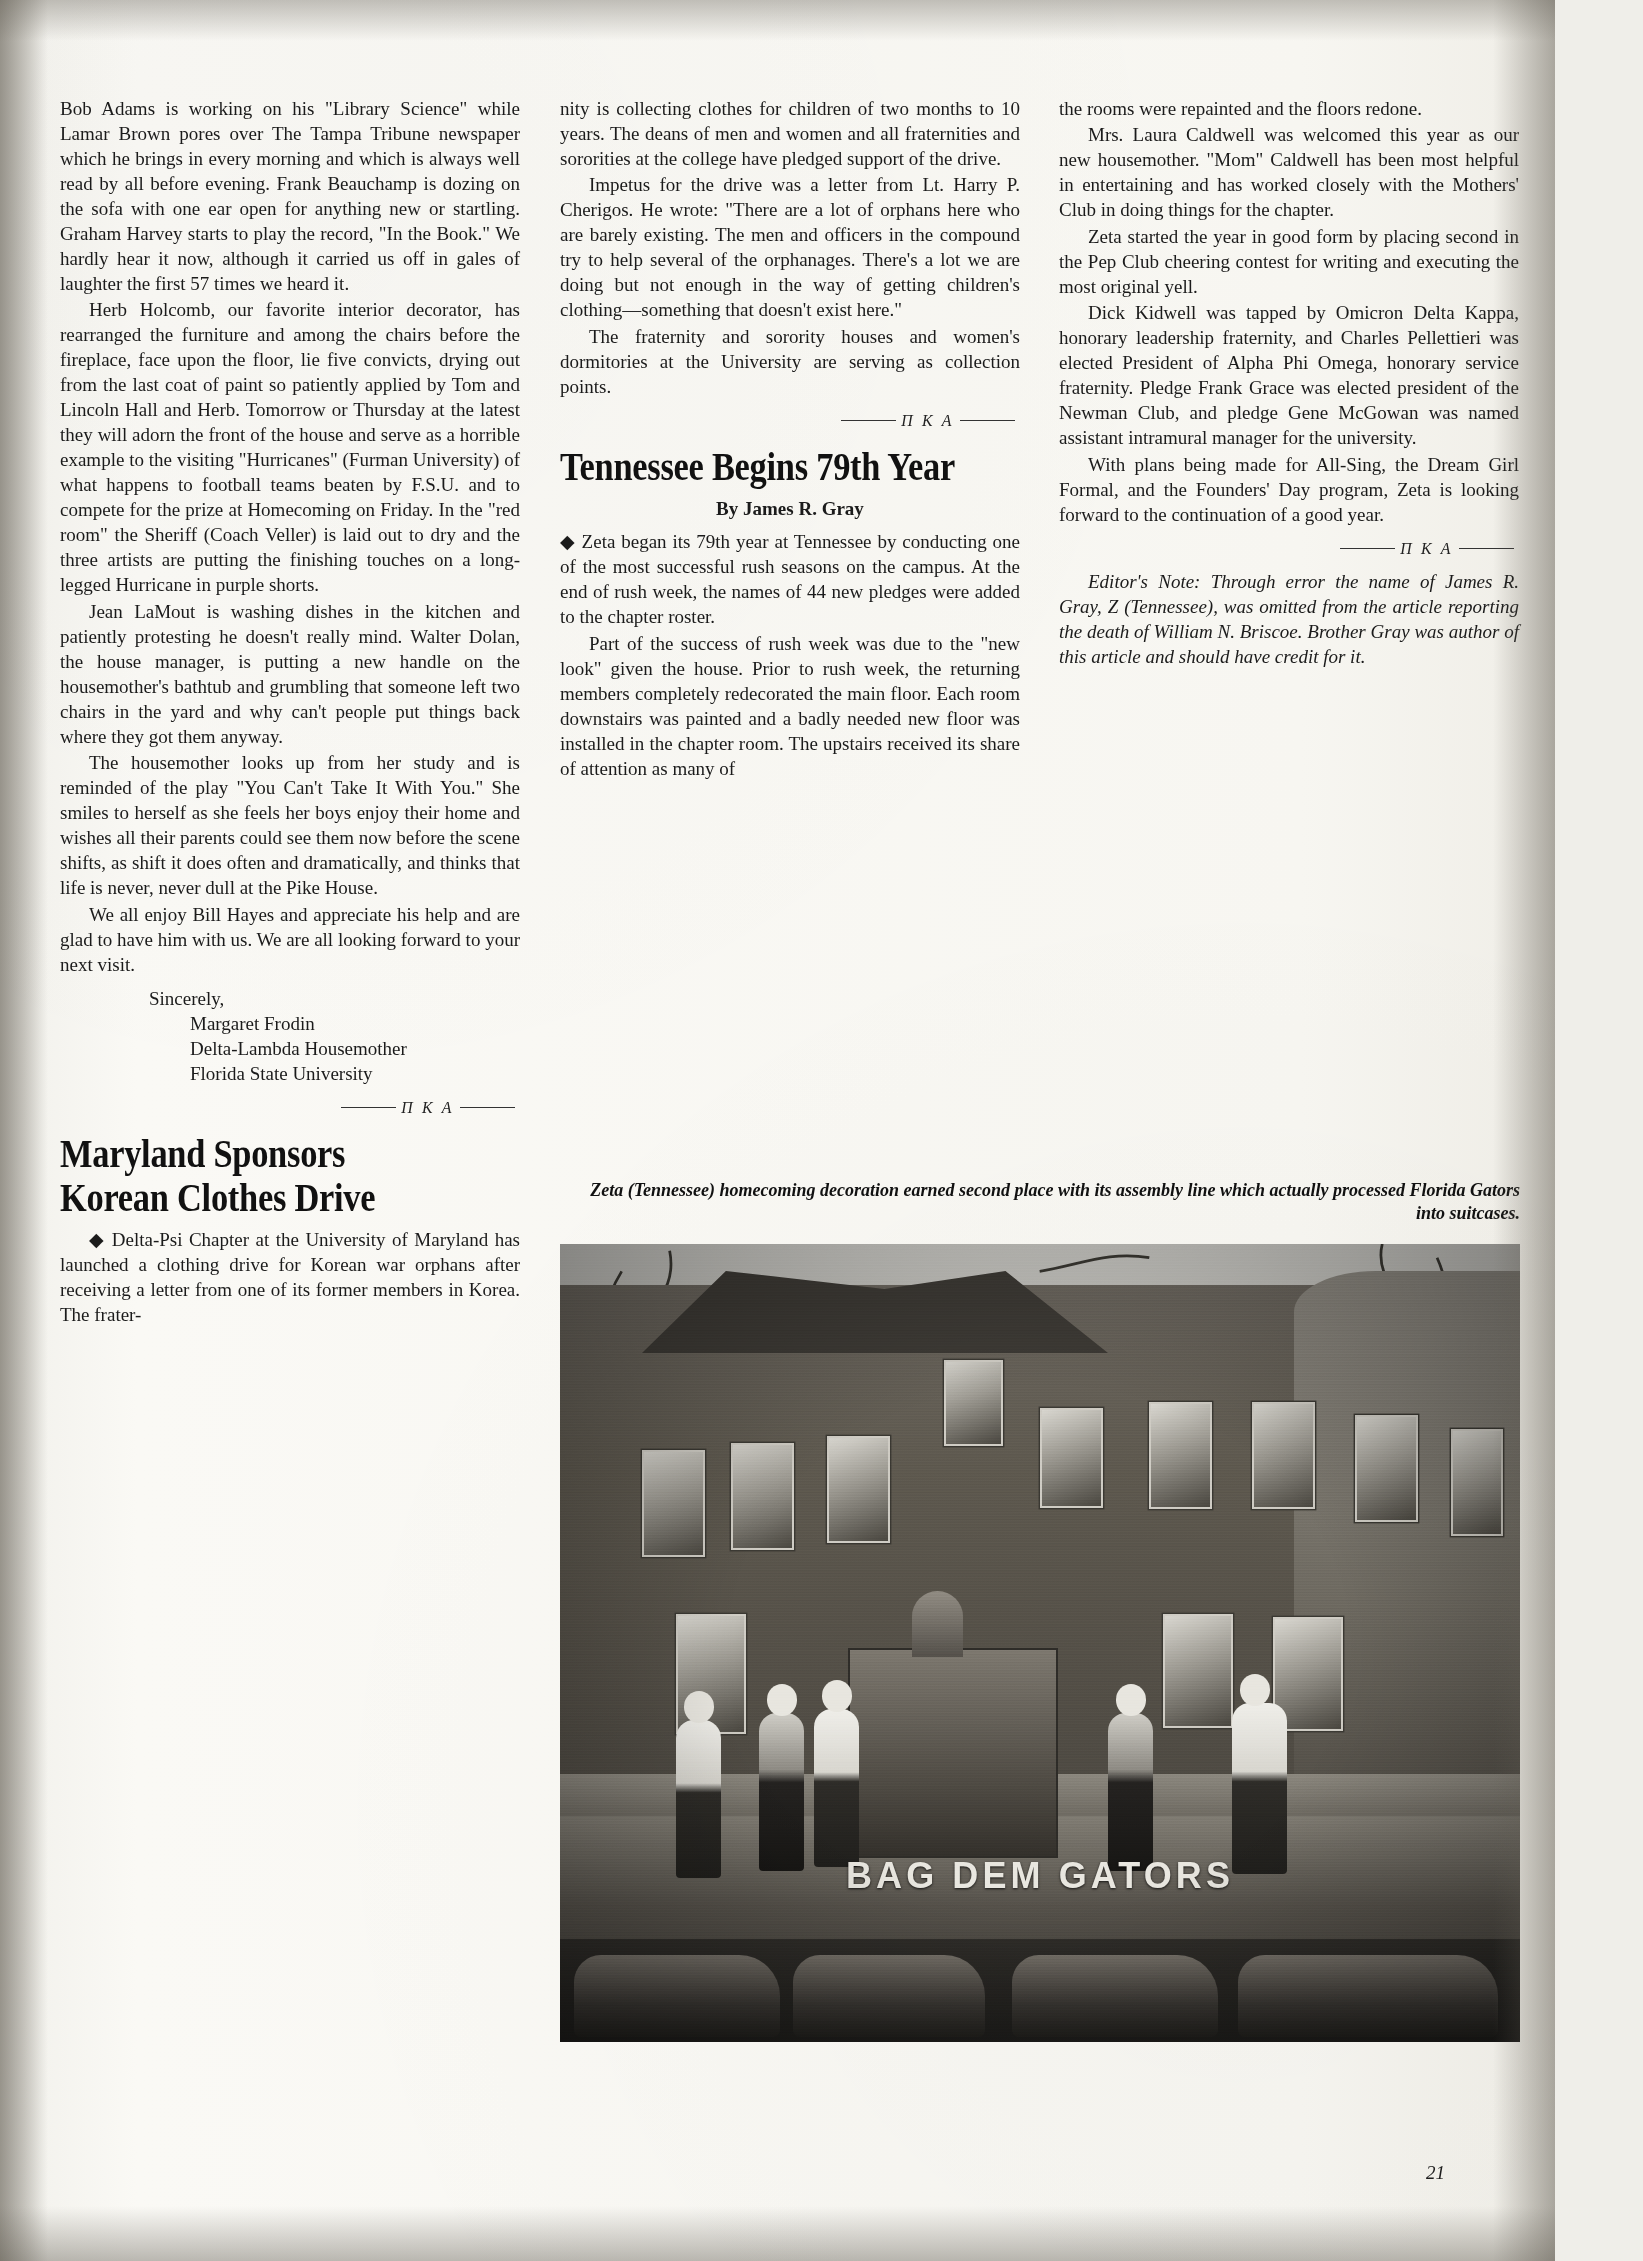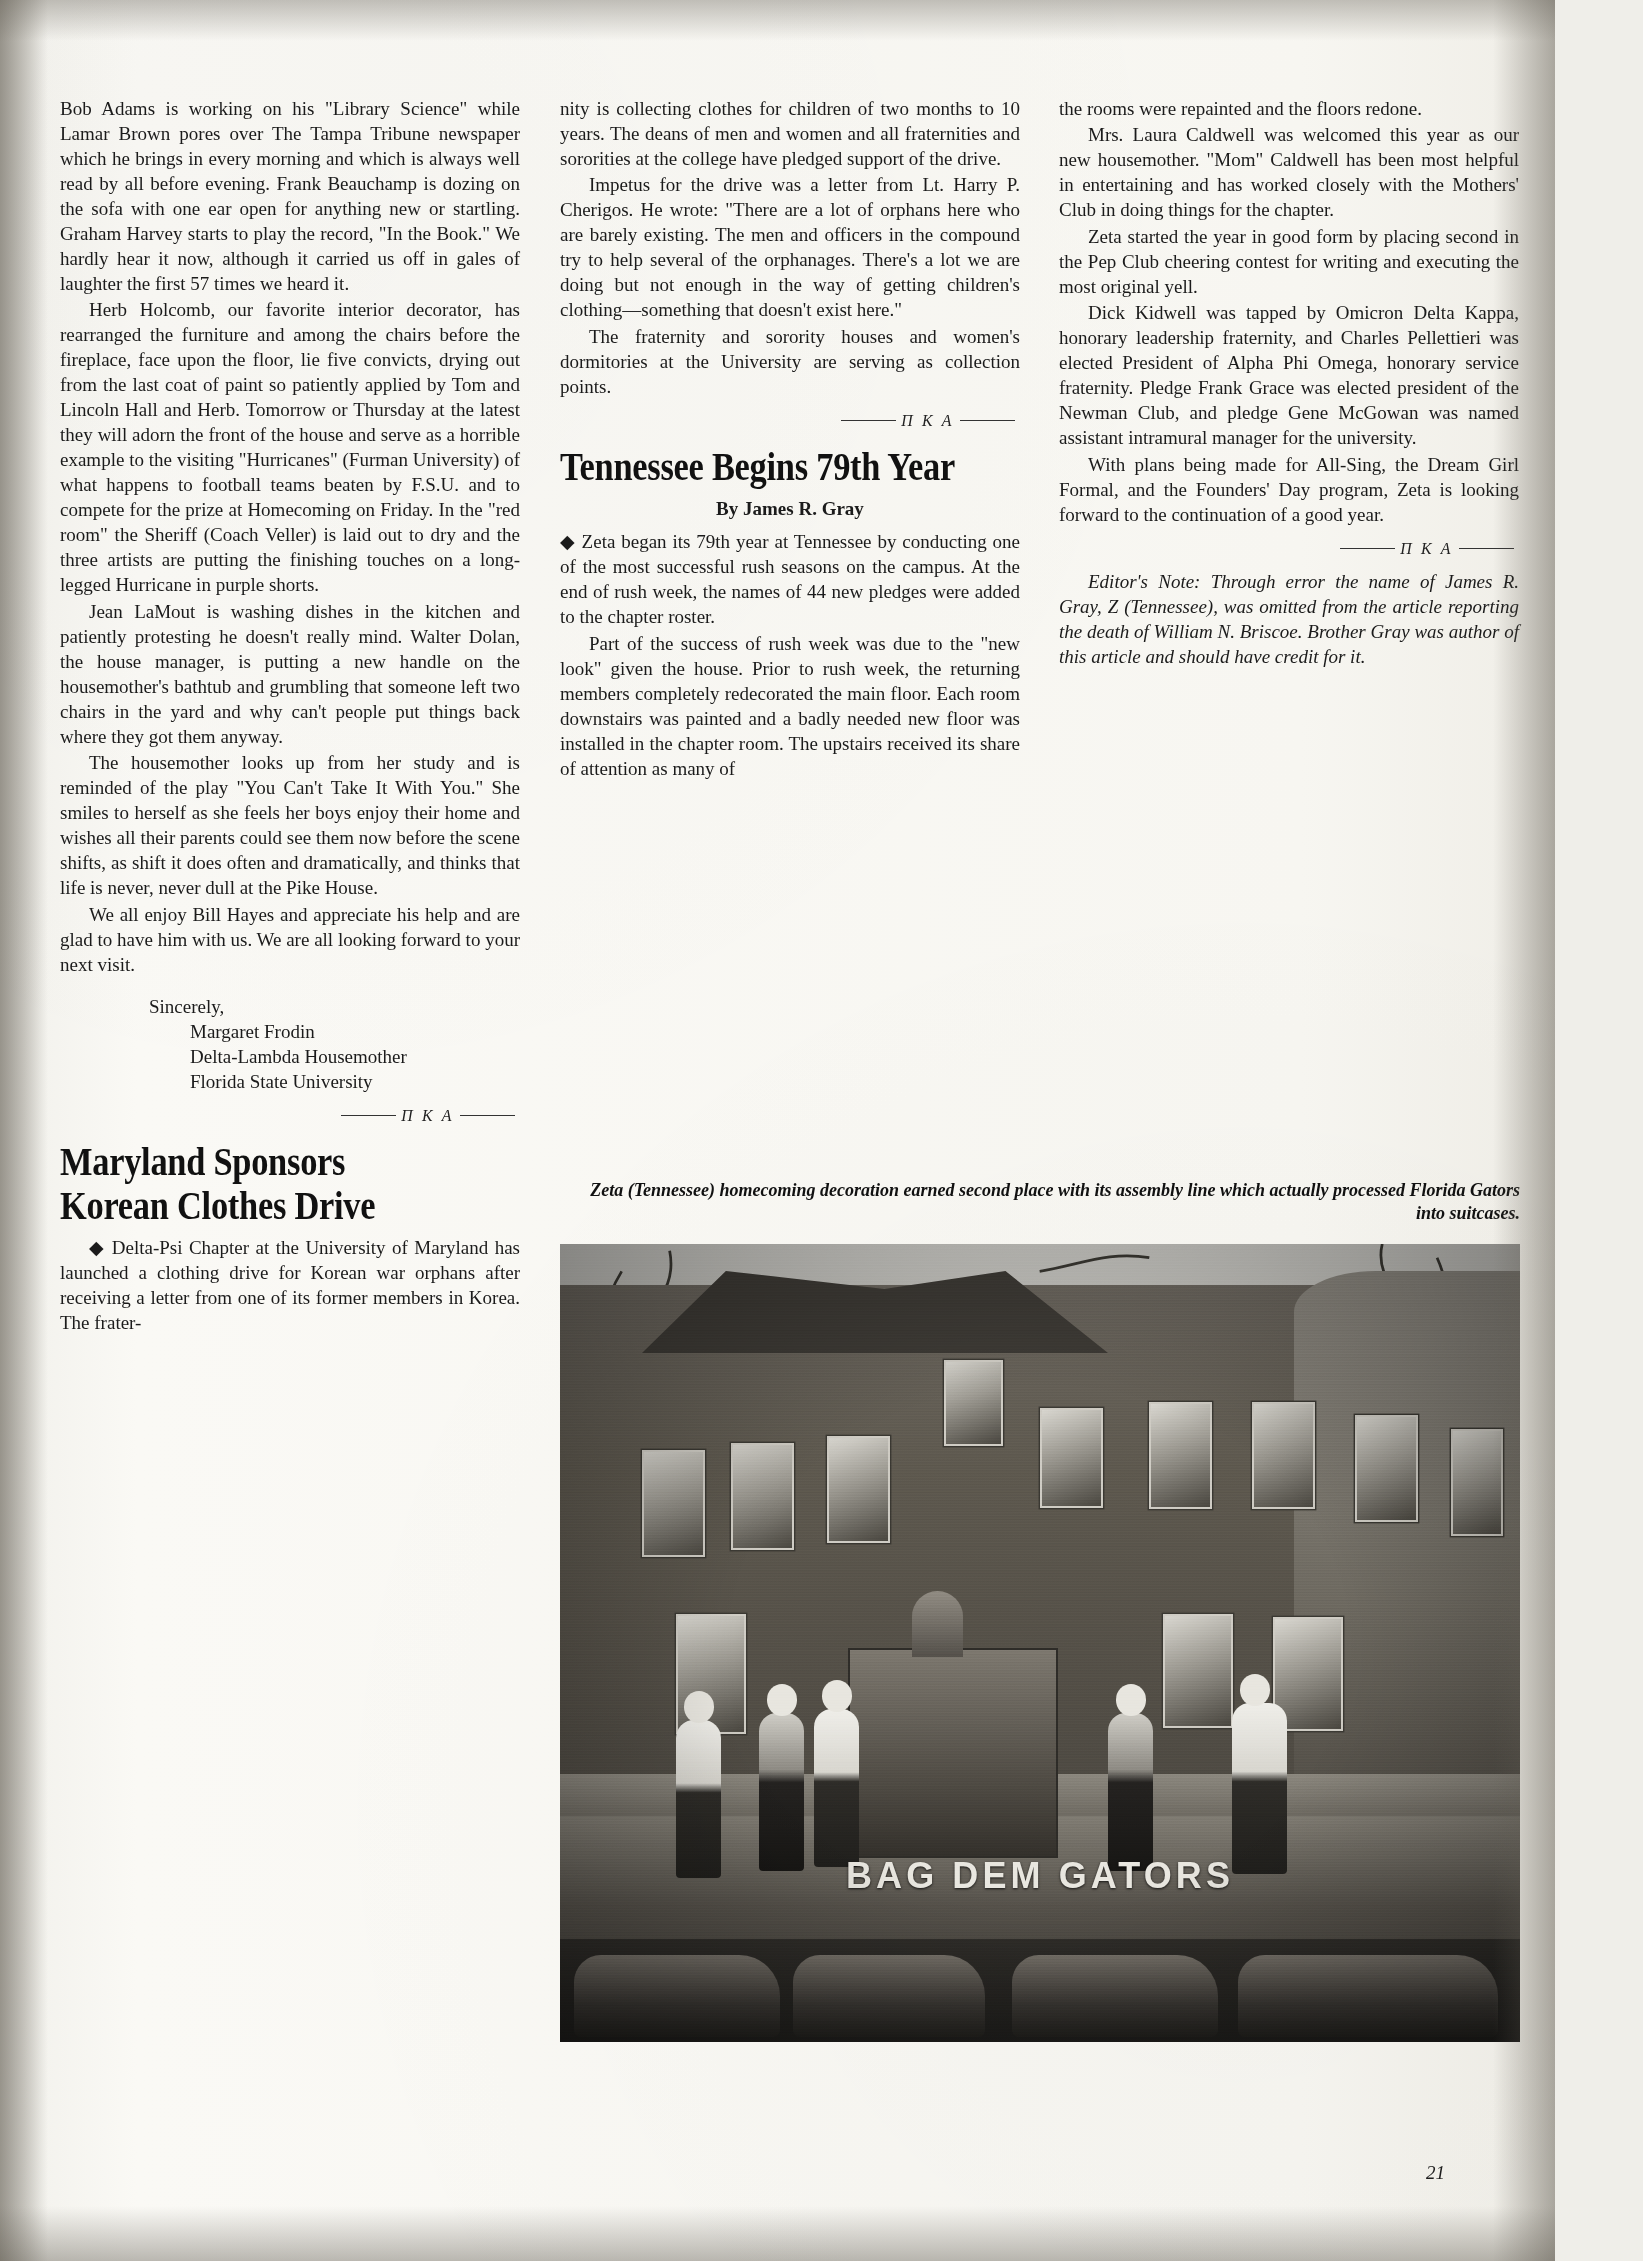--- a/index.html
+++ b/index.html
@@ -94,21 +94,21 @@
     display: inline-block;
     width: 55px;
     border-bottom: 1.4px solid #333;
     vertical-align: 5.5px;
     margin: 0 5.5px;
   }
   .greek { letter-spacing: 2.7px; font-size: 15.8px; }
 
   .sig-block {
     text-indent: 0;
-    margin-top: 17px;
+    margin-top: 9px;
   }
   .sig-sincerely { margin-left: 89px; }
   .sig-name { margin-left: 130px; }
   .editors-note {
     font-style: italic;
     text-indent: 29px;
     text-align: justify;
   }
 
   .caption {

